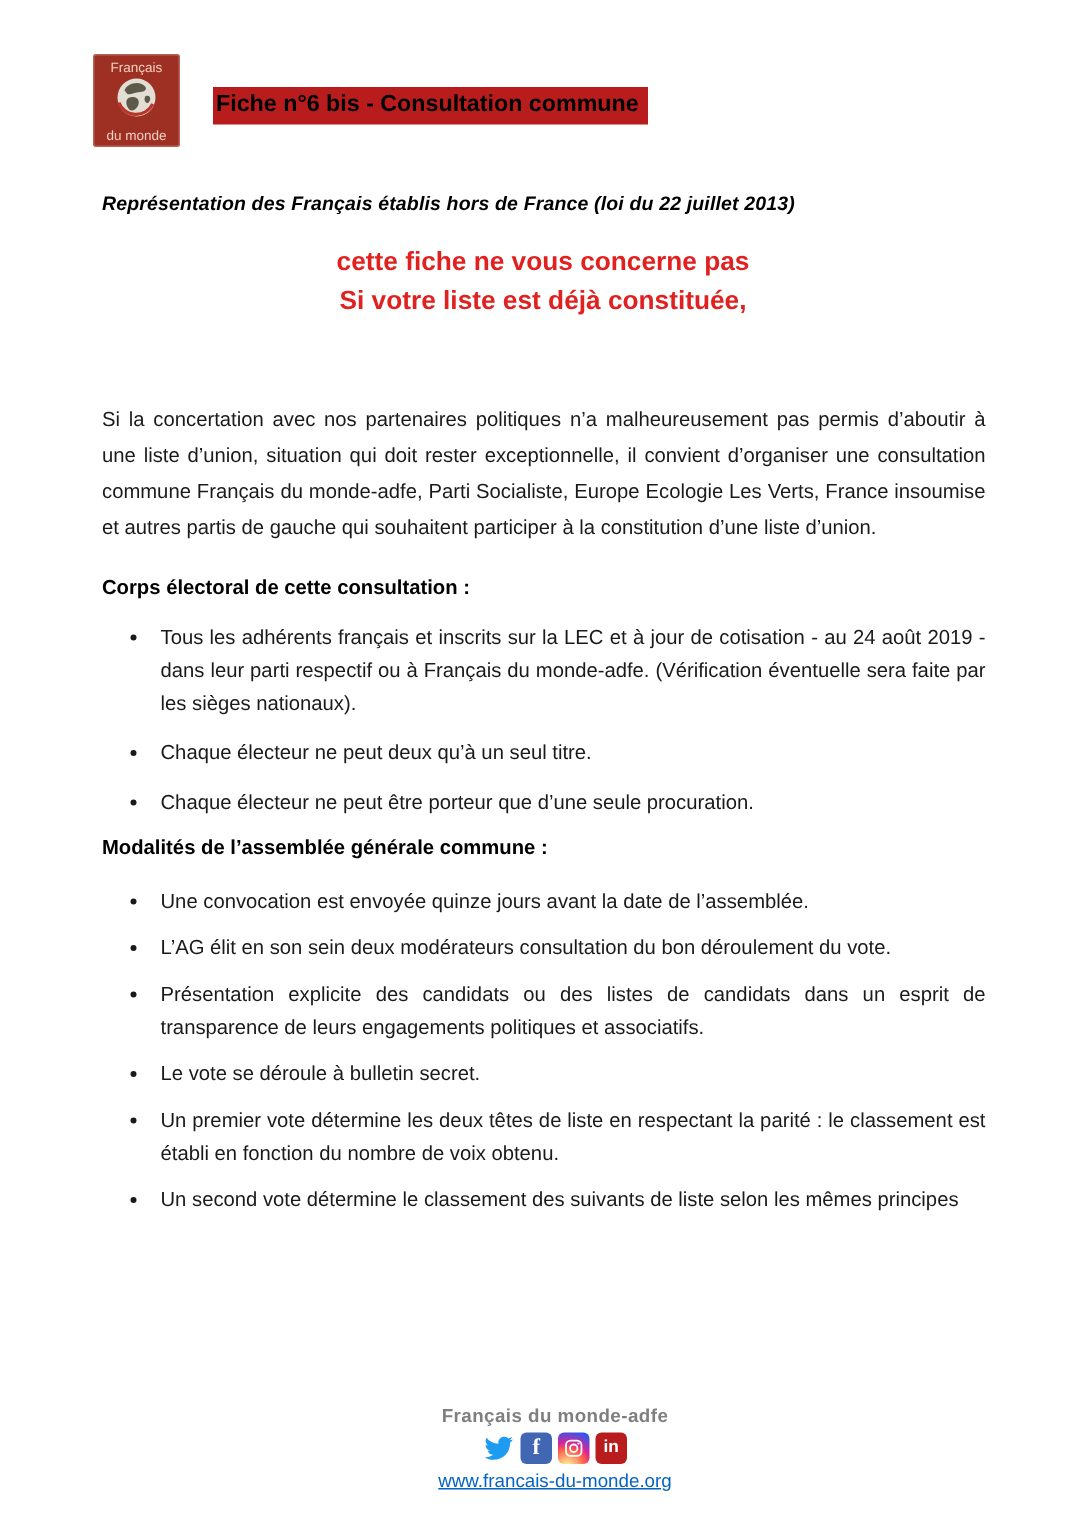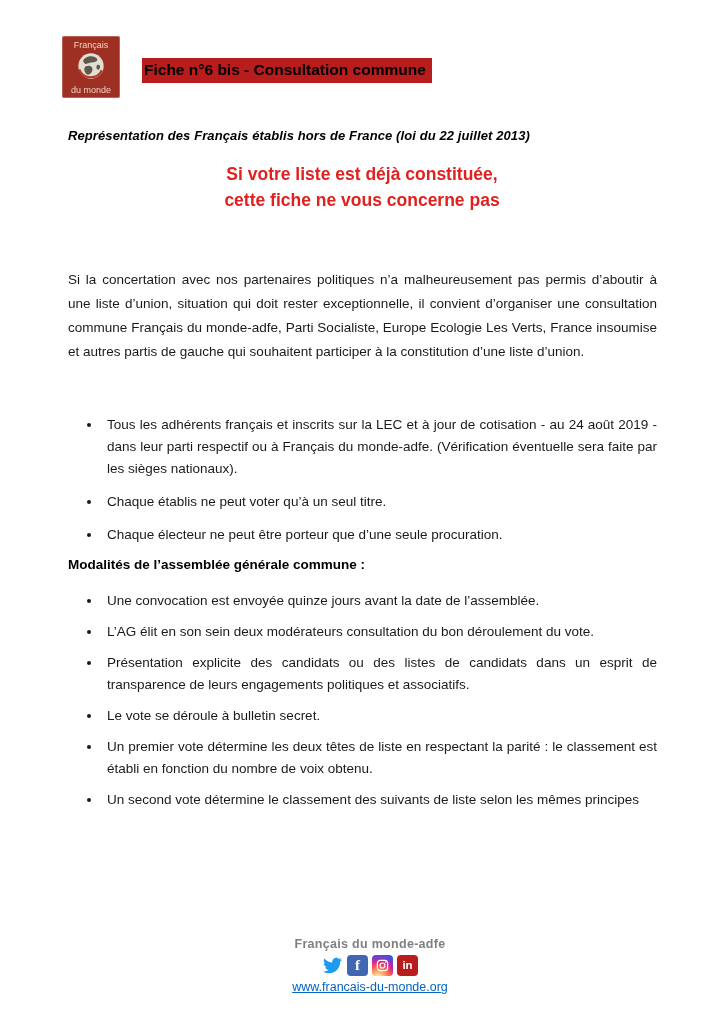--- a/index.html
+++ b/index.html
@@ -124,29 +124,30 @@
       <span class="logo-text">du monde</span>
     </div>
     <div class="header-text">
       <div class="highlight">Fiche n°6 bis - Consultation commune</div>
     </div>
   </div>
 
   <div class="law">Représentation des Français établis hors de France (loi du 22 juillet 2013)</div>
 
   <div class="warning">
+    <div>cette fiche ne vous concerne pas</div>
     <div>Si votre liste est déjà constituée,</div>
-    <div>cette fiche ne vous concerne pas</div>
   </div>
 
   <p class="intro">Si la concertation avec nos partenaires politiques n’a malheureusement pas permis d’aboutir à une liste d’union, situation qui doit rester exceptionnelle, il convient d’organiser une consultation commune Français du monde-adfe, Parti Socialiste, Europe Ecologie Les Verts, France insoumise et autres partis de gauche qui souhaitent participer à la constitution d’une liste d’union.</p>
 
+  <div class="sec-heading s1">Corps électoral de cette consultation :</div>
   <ul class="bullets s1">
     <li>Tous les adhérents français et inscrits sur la LEC et à jour de cotisation - au 24 août 2019 - dans leur parti respectif ou à Français du monde-adfe. (Vérification éventuelle sera faite par les sièges nationaux).</li>
-    <li>Chaque établis ne peut voter qu’à un seul titre.</li>
+    <li>Chaque électeur ne peut deux qu’à un seul titre.</li>
     <li>Chaque électeur ne peut être porteur que d’une seule procuration.</li>
   </ul>
 
   <div class="sec-heading s2">Modalités de l’assemblée générale commune :</div>
   <ul class="bullets s2">
     <li>Une convocation est envoyée quinze jours avant la date de l’assemblée.</li>
     <li>L’AG élit en son sein deux modérateurs consultation du bon déroulement du vote.</li>
     <li>Présentation explicite des candidats ou des listes de candidats dans un esprit de transparence de leurs engagements politiques et associatifs.</li>
     <li>Le vote se déroule à bulletin secret.</li>
     <li>Un premier vote détermine les deux têtes de liste en respectant la parité : le classement est établi en fonction du nombre de voix obtenu.</li>

